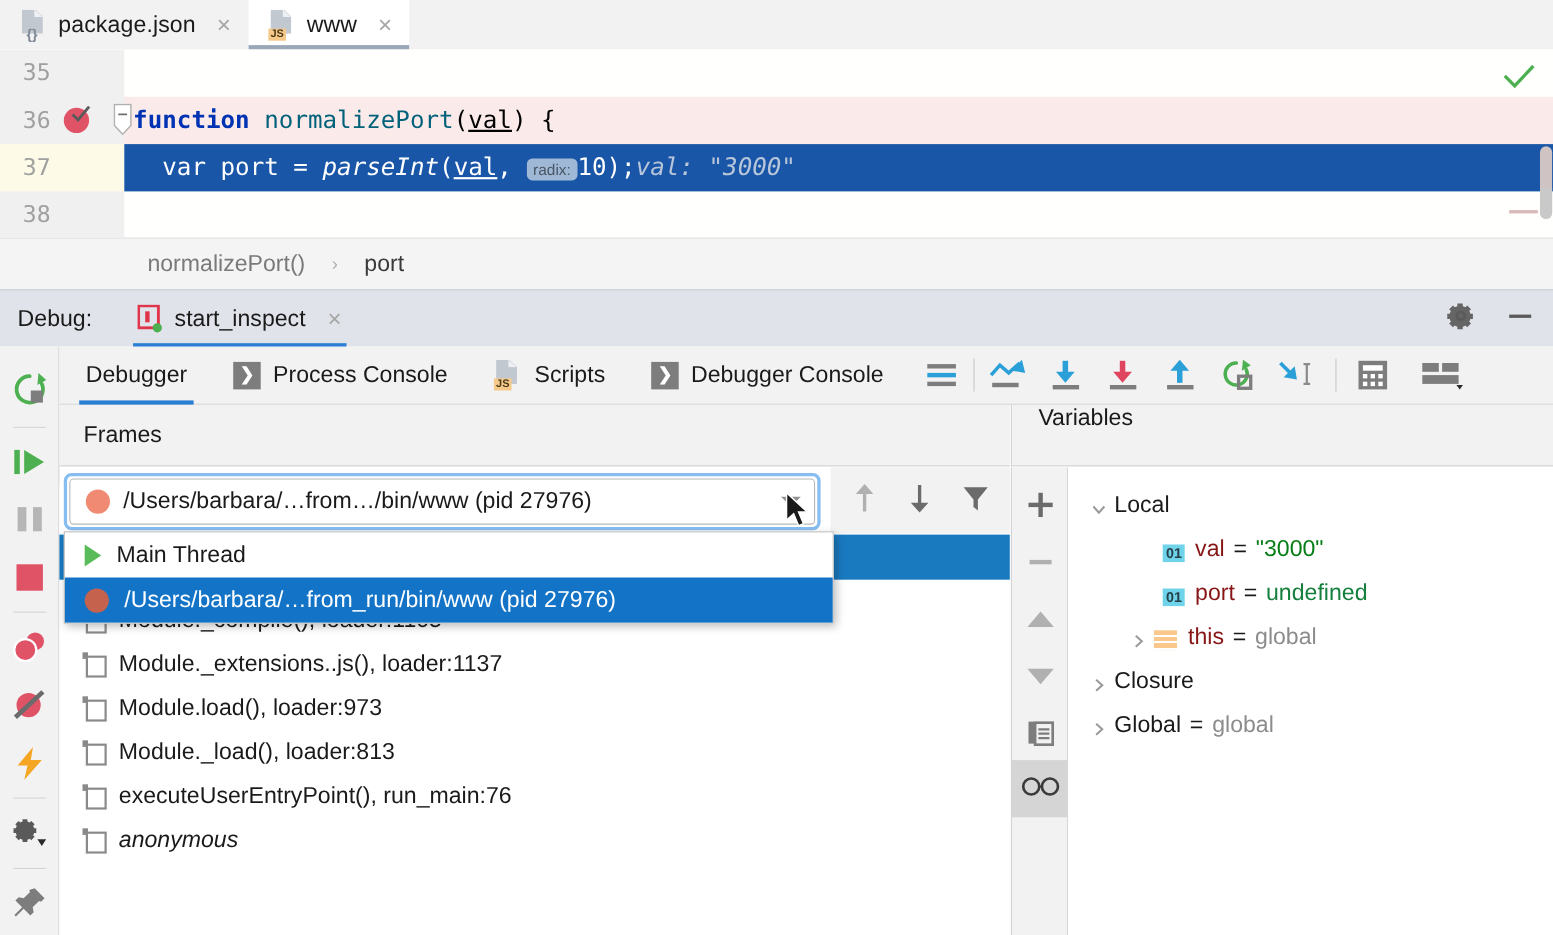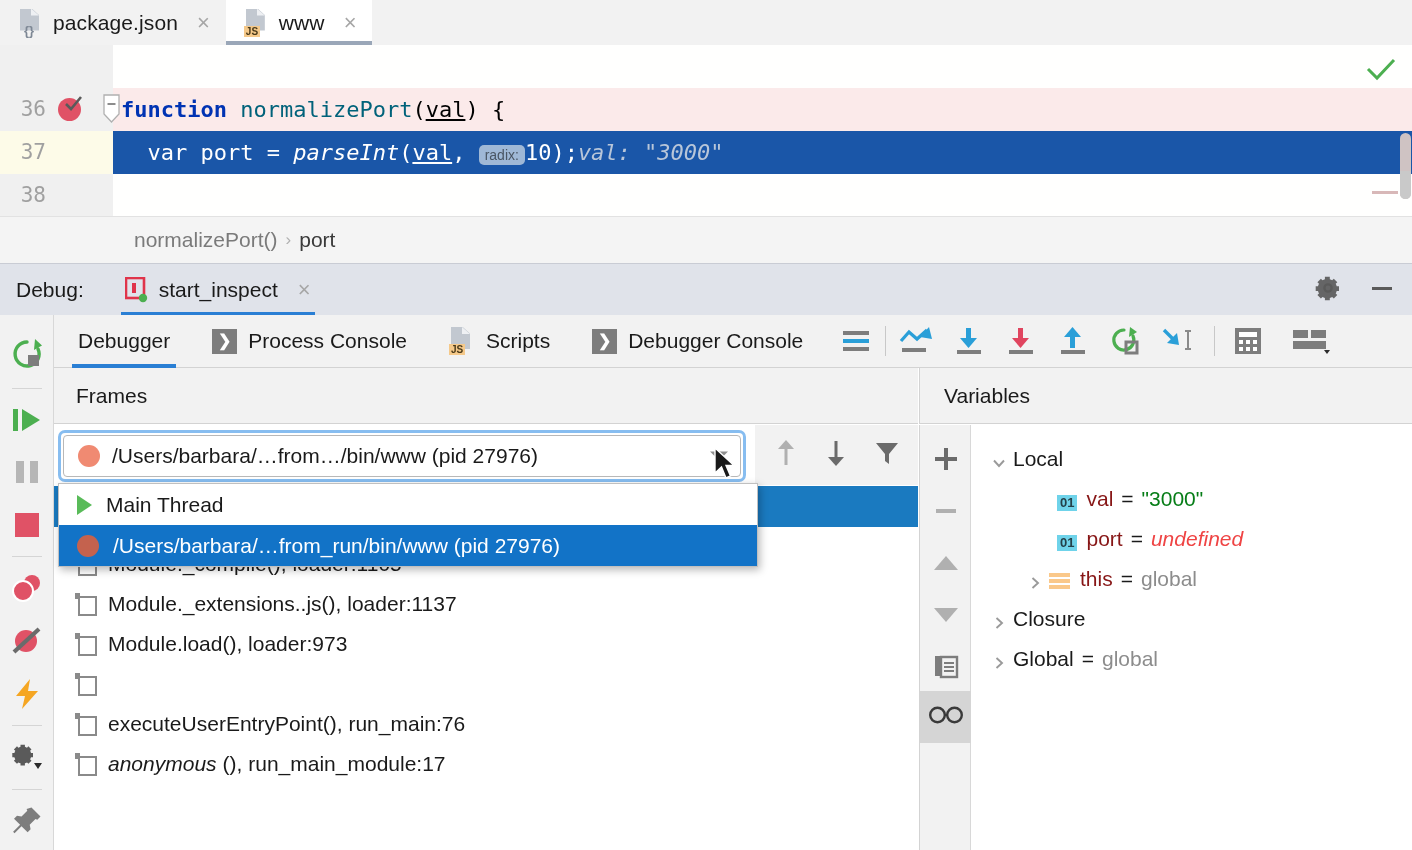--- a/index.html
+++ b/index.html
@@ -108,21 +108,21 @@
   }
   .editor-scroll-mark {
     position: absolute; right: 14px; top: 146px; width: 26px; height: 3px;
     background: #d8b8b8;
   }
 
   
   .breadcrumb {
     position: absolute; left: 0; top: 216px; width: 1412px; height: 47px;
     background: #f4f4f4; border-top: 1px solid #e2e2e2;
-    display: flex; align-items: center; padding-left: 134px; gap: 8px;
+    display: flex; align-items: center; padding-left: 134px; gap: 24px;
   }
   .bc-item { font-size: 21px; color: #7a7a7a; }
   .bc-item.last { color: #3a3a3a; }
   .bc-sep { font-size: 17px; color: #b0b0b0; }
 
   
   .debughdr {
     position: absolute; left: 0; top: 263px; width: 1412px; height: 52px;
     background: #e0e3ea; border-top: 1px solid #c9ccd4;
     display: flex; align-items: center;
@@ -178,21 +178,21 @@
   
   .frames-hdr {
     position: absolute; left: 54px; top: 368px; width: 864px; height: 56px;
     background: #f2f2f2; border-bottom: 1px solid #d3d3d3;
     display: flex; align-items: center; padding-left: 22px;
   }
   .panel-title { font-size: 21px; color: #1a1a1a; }
   .vars-hdr {
     position: absolute; left: 919px; top: 368px; width: 493px; height: 56px;
     background: #f2f2f2; border-bottom: 1px solid #d3d3d3; border-left: 1px solid #d3d3d3;
-    display: flex; align-items: center; padding-left: 24px;
+    display: flex; padding-left: 24px;
   }
 
   .frames-body {
     position: absolute; left: 54px; top: 425px; width: 864px; height: 425px;
     background: #ffffff;
     margin-top: 15px;
   }
   .frames-toolbar {
     position: absolute; left: 755px; top: 425px; width: 163px; height: 60px;
     background: #f2f2f2; display: flex; align-items: center; gap: 24px;
@@ -272,21 +272,21 @@
   .var-row {
     display: flex; align-items: flex-end; height: 40px; font-size: 21px;
     white-space: nowrap; cursor: pointer;
   }
   .chev { width: 28px; display: flex; align-items: center; justify-content: center; flex: none; }
   .chev svg { display: block; }
   .var-name-plain { color: #1a1a1a; }
   .var-name-red { color: #871616; }
   .var-eq { color: #1a1a1a; margin: 0 8px; }
   .val-str { color: #067d17; }
-  .val-undef { color: #ef4444; font-style: italic; }
+  .val-undef { color: #15803d; }
   .val-gray { color: #8c8c8c; }
   .badge01 {
     background: #6fd3ea; color: #24414a; font-size: 13px; font-weight: bold;
     padding: 1px 3px 1px 3px; margin-right: 9px; line-height: 14px;
     font-family: "Liberation Sans", sans-serif; flex: none;
   }
   .badge-obj {
     width: 21px; height: 18px; margin-right: 10px; flex: none;
     background: repeating-linear-gradient(#fac88a 0 4px, #fff 4px 6px);
   }
@@ -313,20 +313,23 @@
         <span class="badge js">JS</span>
       </span>
       <span class="etab-label">www</span>
       <span class="etab-close">×</span>
     </div>
   </div>
 
   <div class="editor">
     <div class="gutter"></div>
 
+    <div class="codeline" style="top:0">
+      <span class="lnum">35</span>
+    </div>
 
     <div class="codeline row36" style="top:43px">
       <span class="lnum-bg"></span>
       <span class="lnum">36</span>
       <span class="breakpoint">
         <svg width="20" height="20" viewBox="0 0 20 20">
             <polyline points="3,9 8,14 18,2" fill="none" stroke="#5a5a5a" stroke-width="2.6"></polyline>
           </svg>
       </span>
       <span class="fold-marker">
@@ -580,29 +583,29 @@
       <div class="frame-item">
         <span class="frame-icon"></span>
         <span>Module._extensions..js(), loader:1137</span>
       </div>
       <div class="frame-item">
         <span class="frame-icon"></span>
         <span>Module.load(), loader:973</span>
       </div>
       <div class="frame-item">
         <span class="frame-icon"></span>
+        <span>Module._load(), loader:813</span>
       </div>
       <div class="frame-item">
         <span class="frame-icon"></span>
         <span>executeUserEntryPoint(), run_main:76</span>
       </div>
       <div class="frame-item">
         <span class="frame-icon"></span>
         <span class="frame-ital">anonymous</span>
-        <span style="margin-left:-6px">(), run_main_module:17</span>
       </div>
     </div>
   </div>
 
   <div class="selected-frame-row"></div>
 
   <div class="frames-toolbar">
     <span>
       <svg width="26" height="30" viewBox="0 0 26 30">
         <line x1="13" y1="27" x2="13" y2="6" stroke="#b0b0b0" stroke-width="3"></line>

